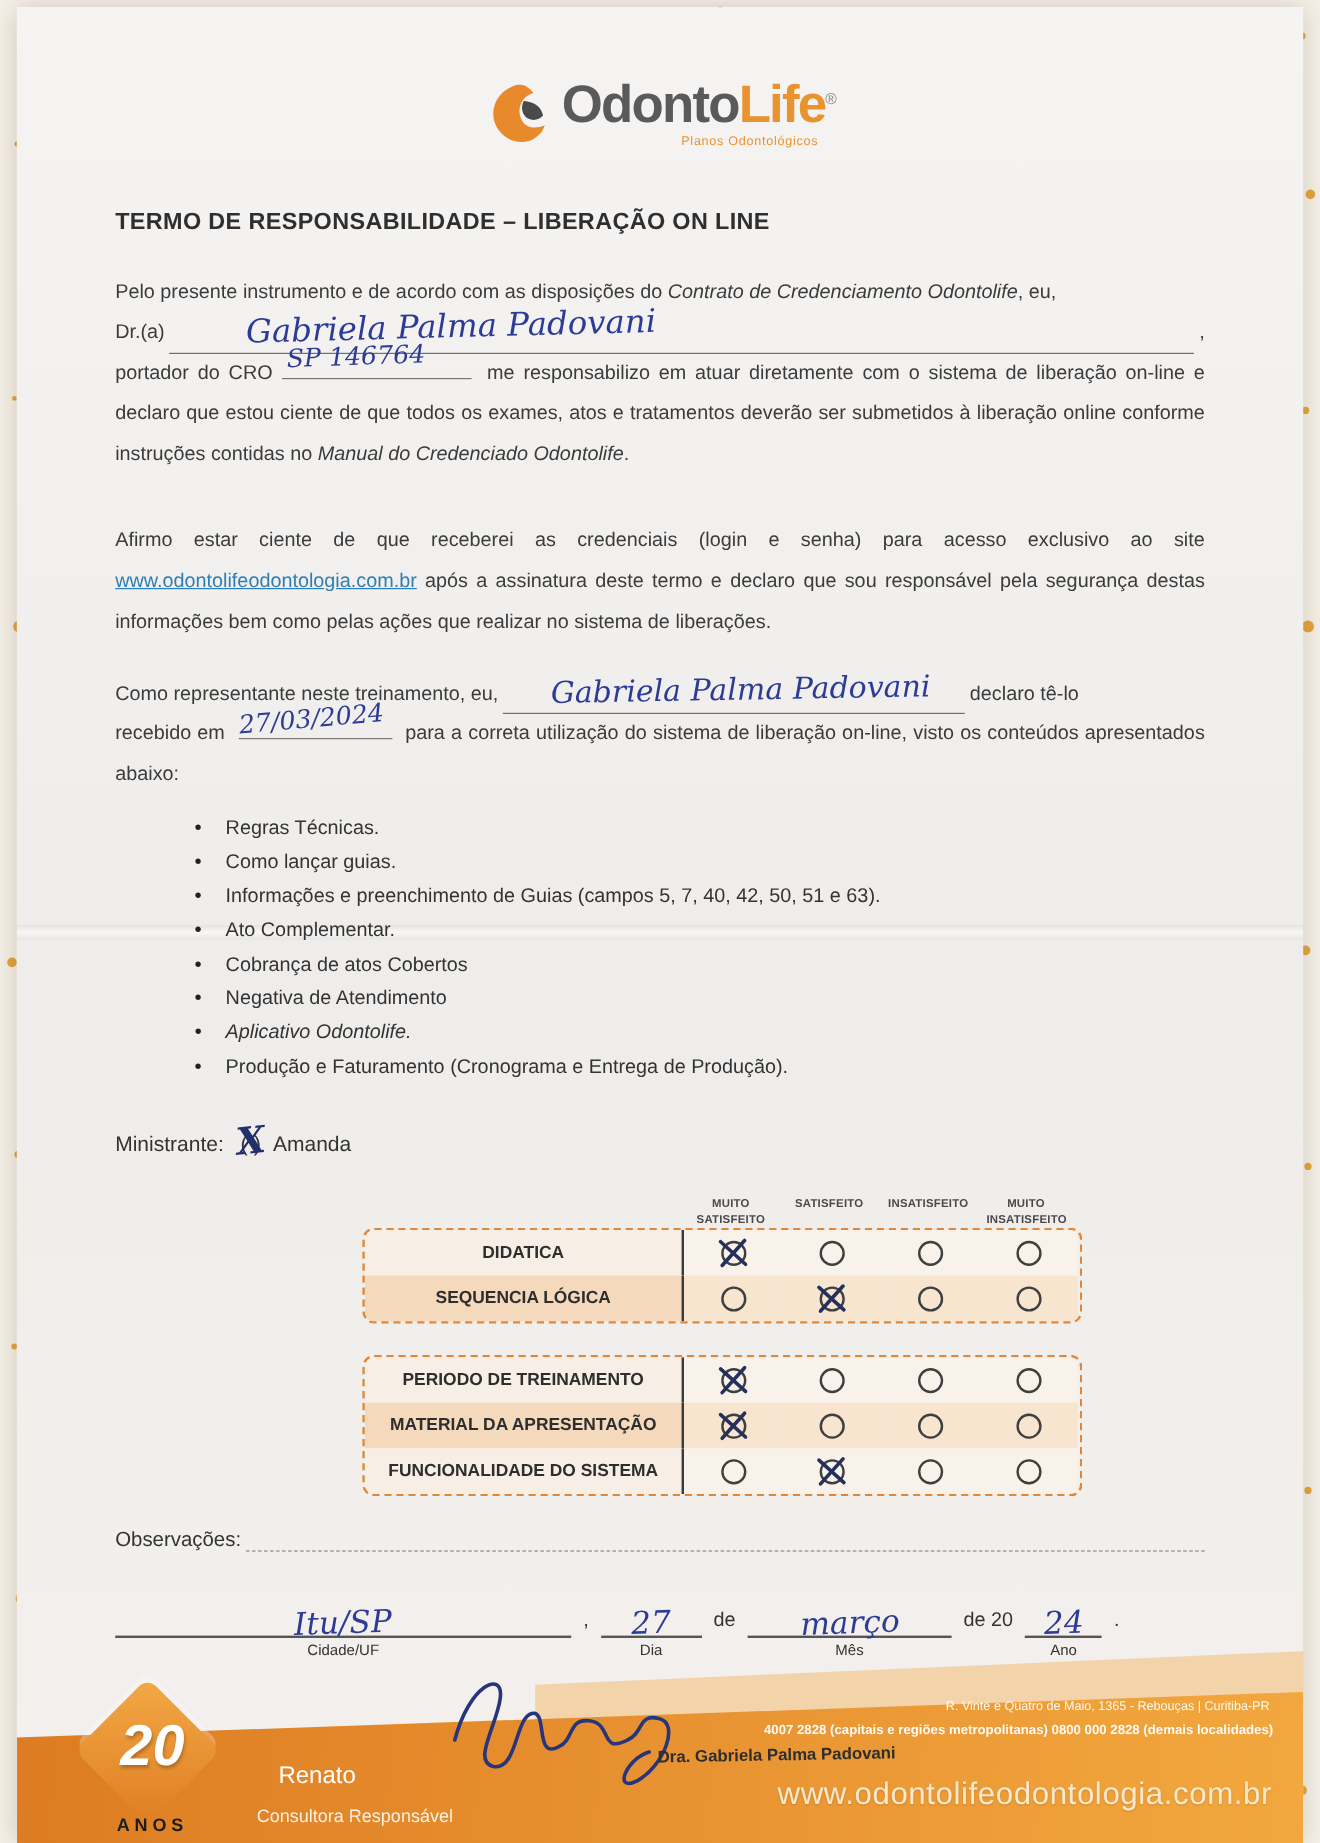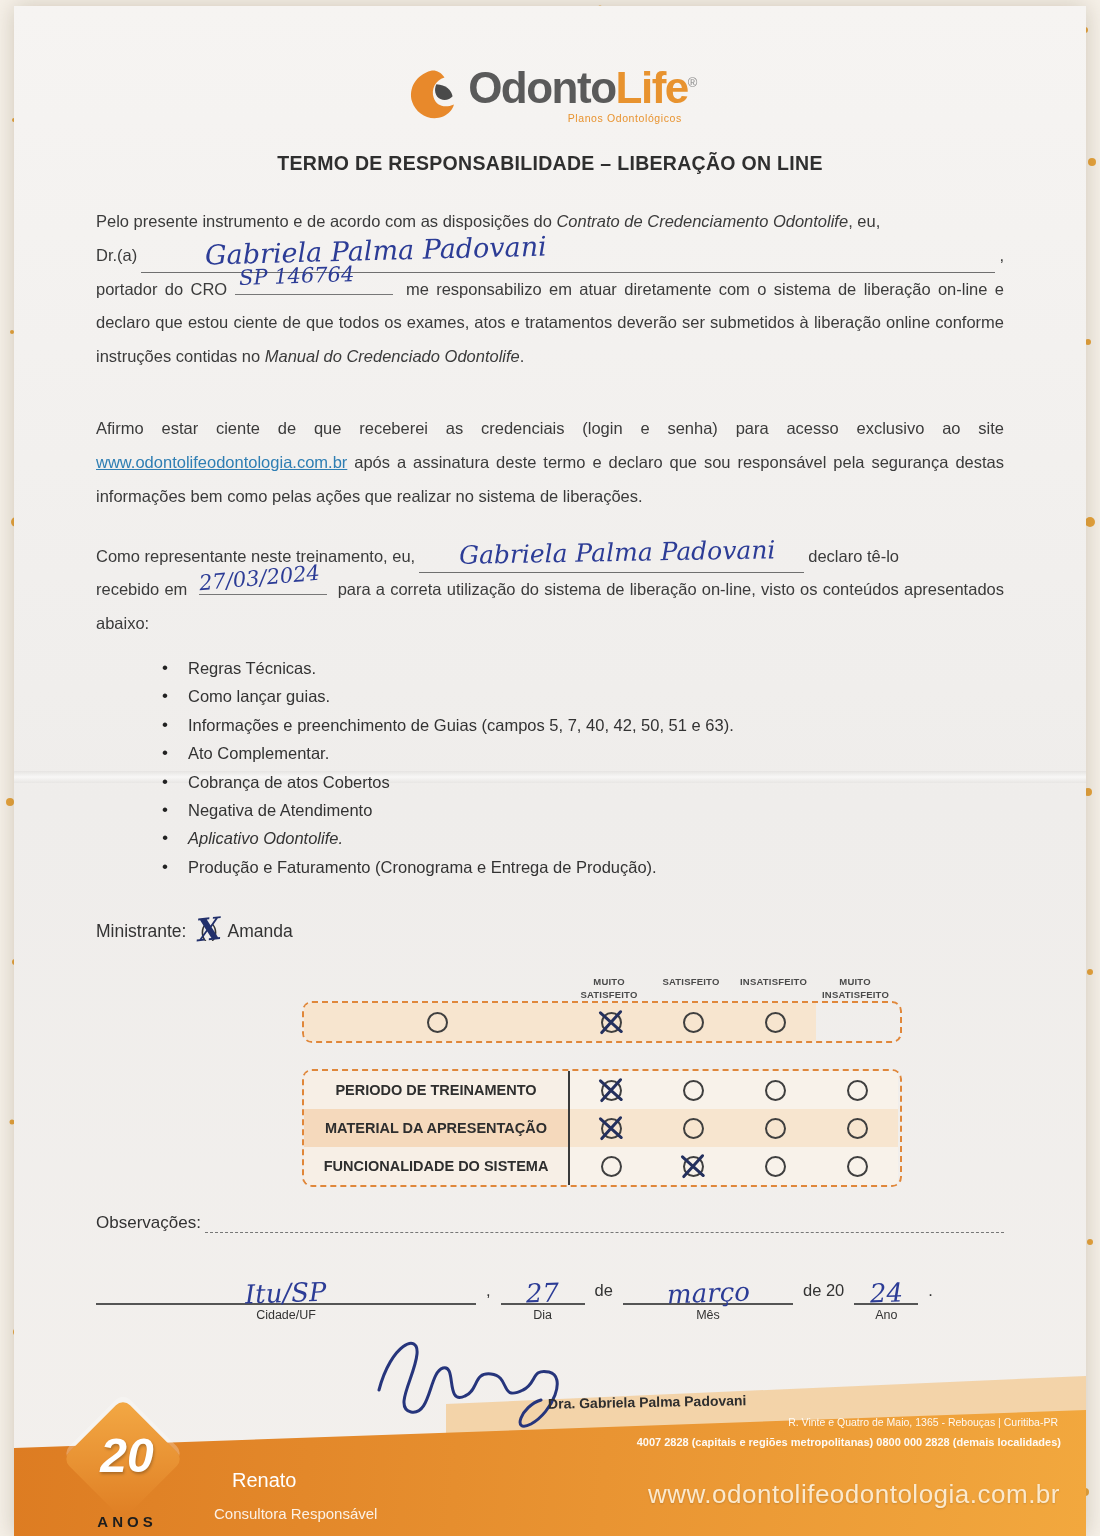--- a/index.html
+++ b/index.html
@@ -17,21 +17,21 @@
   
   .logo-row { display:flex; align-items:center; justify-content:center; padding-top:60px; gap:10px; }
   .logo-icon { width:54px; height:54px; }
   .brand-col { display:flex; flex-direction:column; }
   .brand { font-size:44px; font-weight:bold; letter-spacing:-1.5px; line-height:1; }
   .brand .p1 { color:#5a5a5a; }
   .brand .p2 { color:#e8932f; }
   .brand sup { font-size:13px; color:#8a8a8a; font-weight:normal; }
   .tagline { font-size:10.5px; color:#e8932f; letter-spacing:.6px; align-self:flex-end; margin:2px 14px 0 0; }
 
-  .doc-title { margin-top:28px; text-align:center; font-size:19.5px; font-weight:bold; color:#2f2f2f; letter-spacing:.3px; }
+  .doc-title { margin-top:50px; text-align:left; font-size:19.5px; font-weight:bold; color:#2f2f2f; letter-spacing:.3px; }
 
   .para { font-size:16.5px; color:#3b3b3b; line-height:2.05; }
   .justify { text-align:justify; }
   .it { font-style:italic; }
 
   .intro { margin-top:30px; }
   .line-flex { display:flex; align-items:flex-end; }
   .write-line { flex:1; border-bottom:1.6px solid #6f6f6f; position:relative; height:30px; margin:0 4px; }
   .hand { font-family:"DejaVu Serif", serif; font-style:italic; color:#2c3c96; display:inline-block; }
   .name-hand { position:absolute; left:64px; bottom:-7px; font-size:27px; transform:rotate(-1.5deg); white-space:nowrap; }
@@ -239,21 +239,37 @@
       <div class="rating-header">
         <div></div>
         <div class="col-head">MUITO SATISFEITO</div>
         <div class="col-head">SATISFEITO</div>
         <div class="col-head">INSATISFEITO</div>
         <div class="col-head">MUITO INSATISFEITO</div>
       </div>
 
       <div class="rgroup">
 
+        <div class="rrow">
+          <div class="rlabel">DIDATICA</div>
+          <div class="ccell checked">
+              <span class="circle"></span>
+            </div>
+          <div class="ccell">
+              <span class="circle"></span>
+            </div>
+          <div class="ccell">
+              <span class="circle"></span>
+            </div>
+          <div class="ccell">
+              <span class="circle"></span>
+            </div>
+        </div>
         <div class="rrow alt">
+          <div class="rlabel">SEQUENCIA LÓGICA</div>
           <div class="ccell">
               <span class="circle"></span>
             </div>
           <div class="ccell checked">
               <span class="circle"></span>
             </div>
           <div class="ccell">
               <span class="circle"></span>
             </div>
           <div class="ccell">

